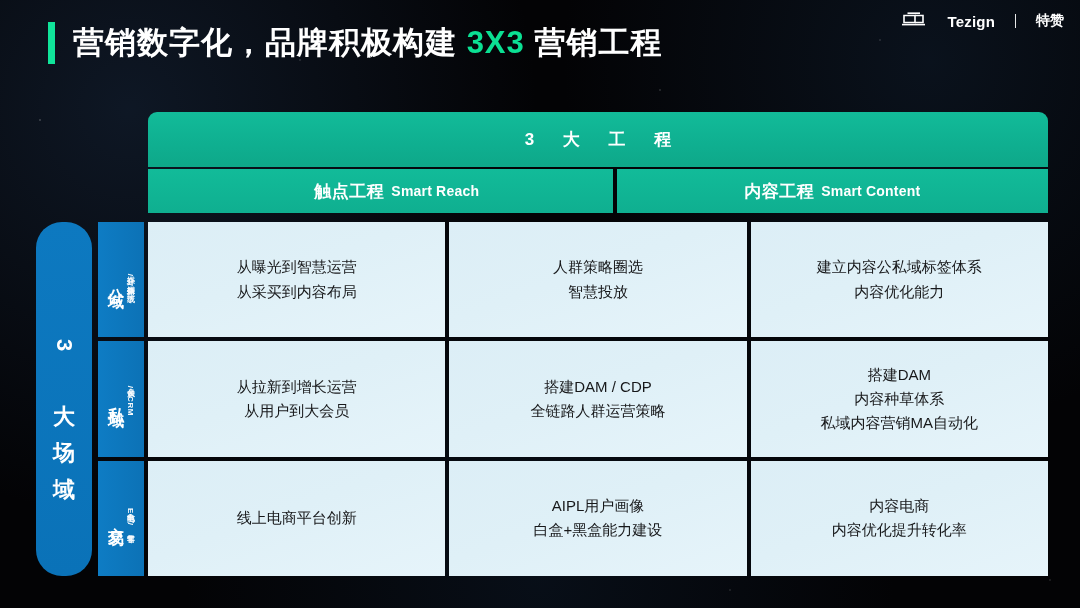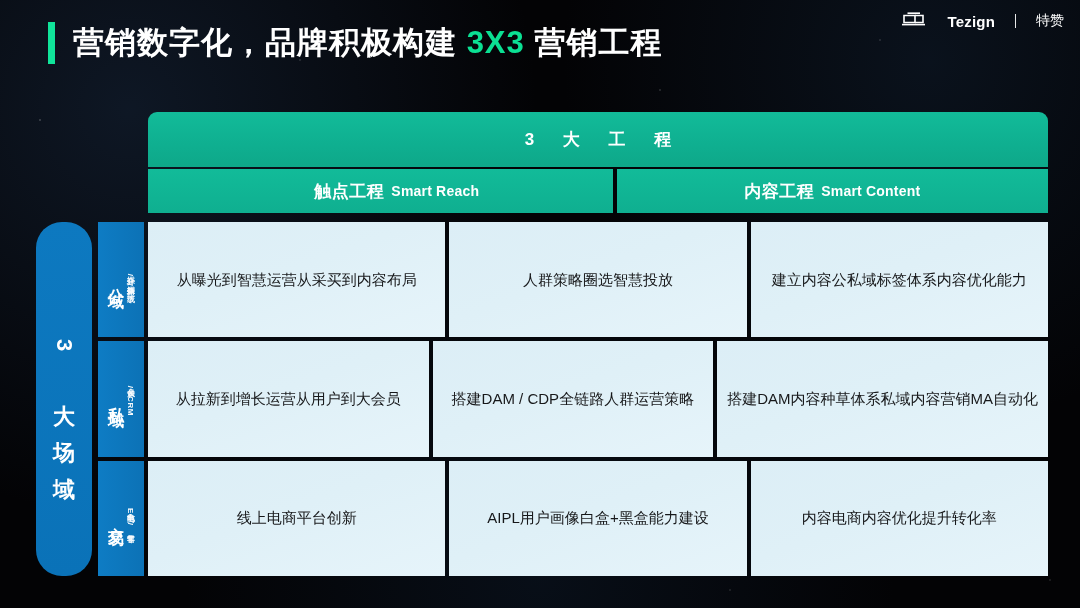--- a/index.html
+++ b/index.html
@@ -65,21 +65,21 @@
     color: #ffffff;
   }
   .brand-divider {
     width: 1px;
     height: 14px;
     background: #ffffff;
     opacity: 0.9;
   }
   .brand-cn {
     font-size: 14px;
-    font-weight: 400;
+    font-weight: 700;
     color: #ffffff;
   }
 
   .title-row {
     position: absolute;
     top: 22px;
     left: 34px;
     display: flex;
     align-items: center;
     gap: 18px;
@@ -235,21 +235,21 @@
   }
   .grid-row {
     flex: 1;
     display: flex;
     gap: 4px;
   }
   .cell {
     flex: 1;
     background: linear-gradient(160deg, #DCEEF6 0%, #DFF0F7 45%, #E6F4FA 100%);
     display: flex;
-    flex-direction: row;
+    flex-direction: column;
     align-items: center;
     justify-content: center;
     padding: 6px 10px;
   }
   .cell-line {
     color: #17181A;
     font-size: 15px;
     line-height: 1.62;
     text-align: center;
     white-space: nowrap;

